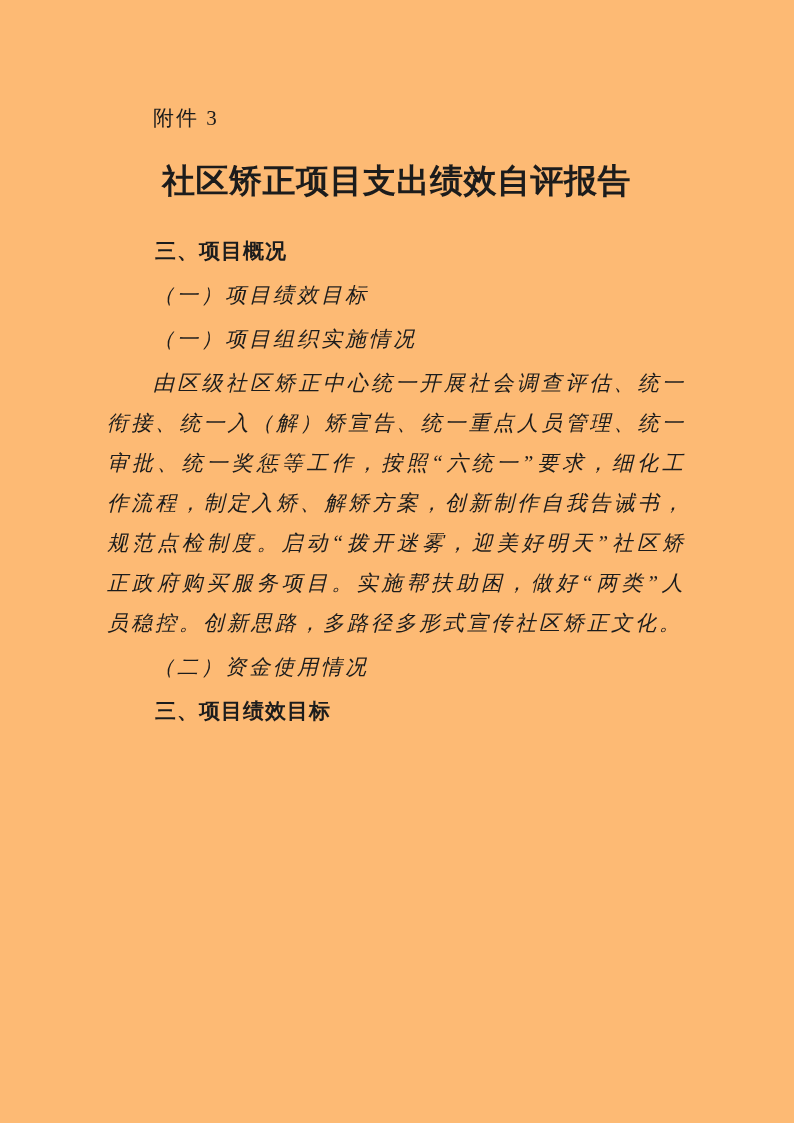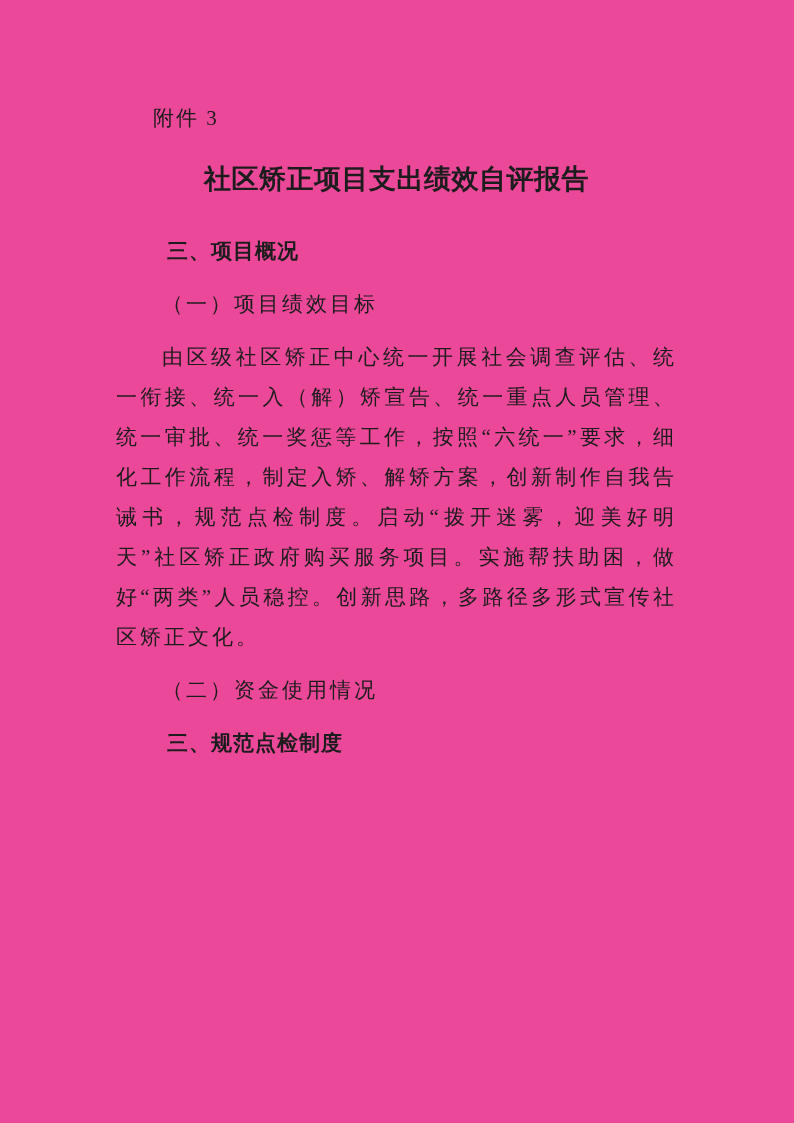--- a/index.html
+++ b/index.html
@@ -4,89 +4,91 @@
 <style>
   html, body {
     margin: 0;
     padding: 0;
     background: #ffffff;
   }
   .page {
     position: relative;
     width: 794px;
     height: 1123px;
-    background: #ec4899;
+    background: #fdba74;
     overflow: hidden;
     color: #1c1c1c;
     font-family: "Liberation Serif", "DejaVu Serif", serif;
   }
   .content {
     position: absolute;
     left: 103px;
     top: 0;
     width: 587px;
   }
   .attachment {
     margin: 98px 0 0 0;
     font-size: 21px;
     line-height: 40px;
     text-indent: 50px;
     letter-spacing: 2px;
   }
   .doc-title {
     margin: 23px 0 0 0;
-    font-family: Liberation Mono, monospace;
+    font-family: Liberation Sans, sans-serif;
     font-weight: 700;
-    font-size: 27px;
+    font-size: 33px;
     line-height: 40px;
     text-align: center;
     letter-spacing: 0.5px;
   }
   .sec-heading {
-    margin: 12px;
+    margin: 0;
     font-family: "Liberation Sans", "DejaVu Sans", sans-serif;
     font-weight: 700;
     font-size: 21px;
     line-height: 40px;
     text-indent: 52px;
     letter-spacing: 1px;
   }
   .sec-heading.first {
     margin-top: 30px;
   }
   .subheading, .para {
-    margin: 13px;
+    margin: 4px;
     font-size: 21px;
     line-height: 40px;
     text-indent: 46px;
     letter-spacing: 3px;
     text-align: justify;
     text-justify: inter-ideograph;
+    font-style: italic;
   }
 </style>
 </head>
 <body>
 
 <div class="page">
   <div class="content">
 
     <p class="attachment">附件 3</p>
 
     <h1 class="doc-title">社区矫正项目支出绩效自评报告</h1>
 
     <h2 class="sec-heading first">三、项目概况</h2>
 
     <p class="subheading">（一）项目绩效目标</p>
 
 
 
 
 
+    <p class="subheading">（一）项目组织实施情况</p>
 
     <p class="para">由区级社区矫正中心统一开展社会调查评估、统一衔接、统一入（解）矫宣告、统一重点人员管理、统一审批、统一奖惩等工作，按照“六统一”要求，细化工作流程，制定入矫、解矫方案，创新制作自我告诫书，规范点检制度。启动“拨开迷雾，迎美好明天”社区矫正政府购买服务项目。实施帮扶助困，做好“两类”人员稳控。创新思路，多路径多形式宣传社区矫正文化。</p>
 
     <p class="subheading">（二）资金使用情况</p>
 
 
-    <h2 class="sec-heading">三、规范点检制度</h2>
+    <h2 class="sec-heading">三、项目绩效目标</h2>
 
   </div>
 </div>
 
 </body></html>

